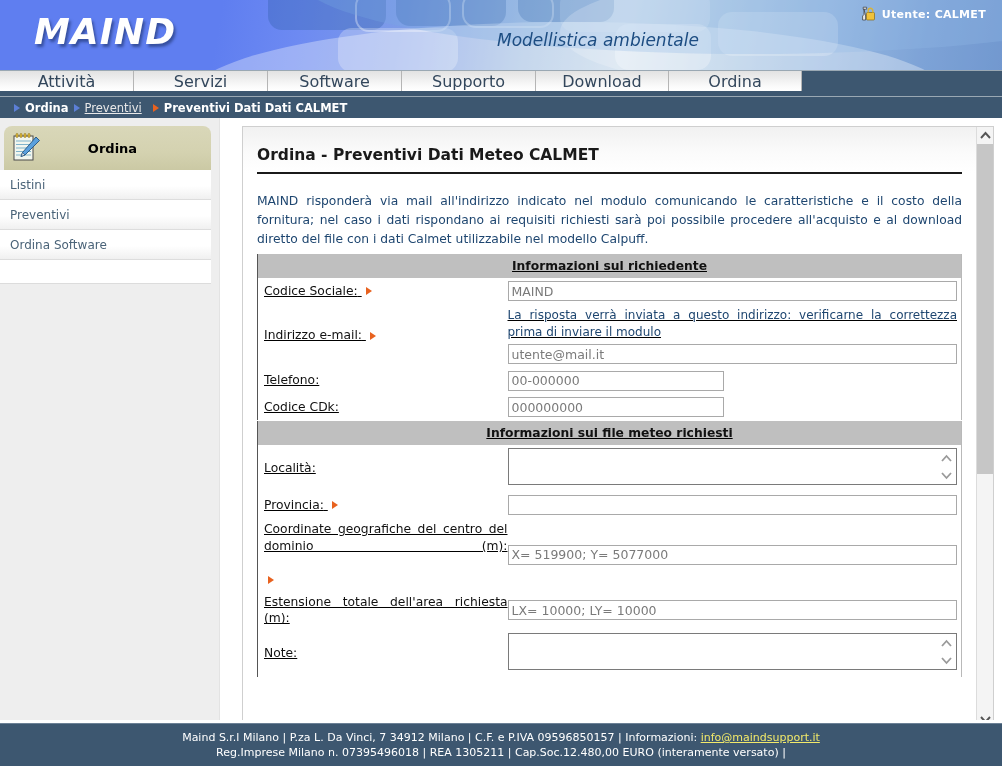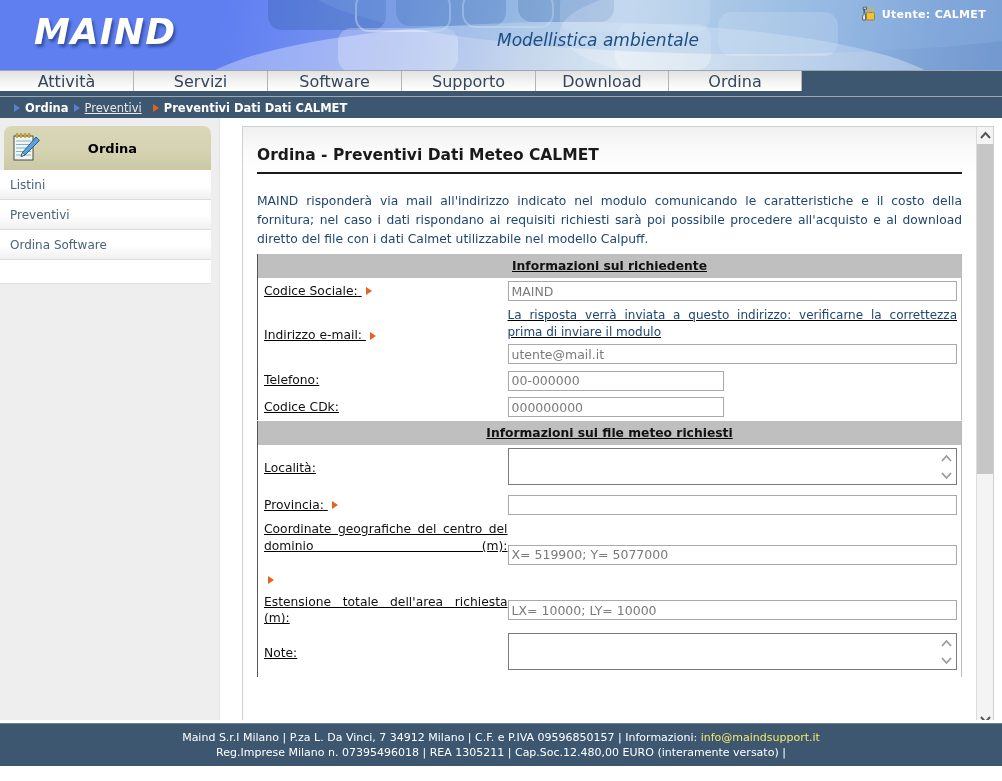--- a/index.html
+++ b/index.html
@@ -331,21 +331,21 @@
     position: absolute;
     left: 0; bottom: 0;
     width: 1002px; height: 43px;
     background: #3d5770;
     border-top: 1px solid #6c8196;
     display: flex; flex-direction: column;
     align-items: center; justify-content: center;
     gap: 2px;
   }
   .f-line { font-size: 11px; color: #ffffff; }
-  .f-link { color: #f2e96a; cursor: pointer; }
+  .f-link { color: #f2e96a; text-decoration: underline; cursor: pointer; }
   .page-bottom-white { position:absolute; left:0; bottom:43px; width:1002px; height: 3px; background:#ffffff;}
 </style>
 </head>
 <body>
 
 <div class="banner">
   <div class="banner-art">
     <div class="rrect dk" style="left:268px; top:-14px; width:118px; height:44px;"></div>
     <div class="rrect dk" style="left:396px; top:-14px; width:110px; height:40px;"></div>
     <div class="rrect dk" style="left:518px; top:-14px; width:96px; height:36px;"></div>

